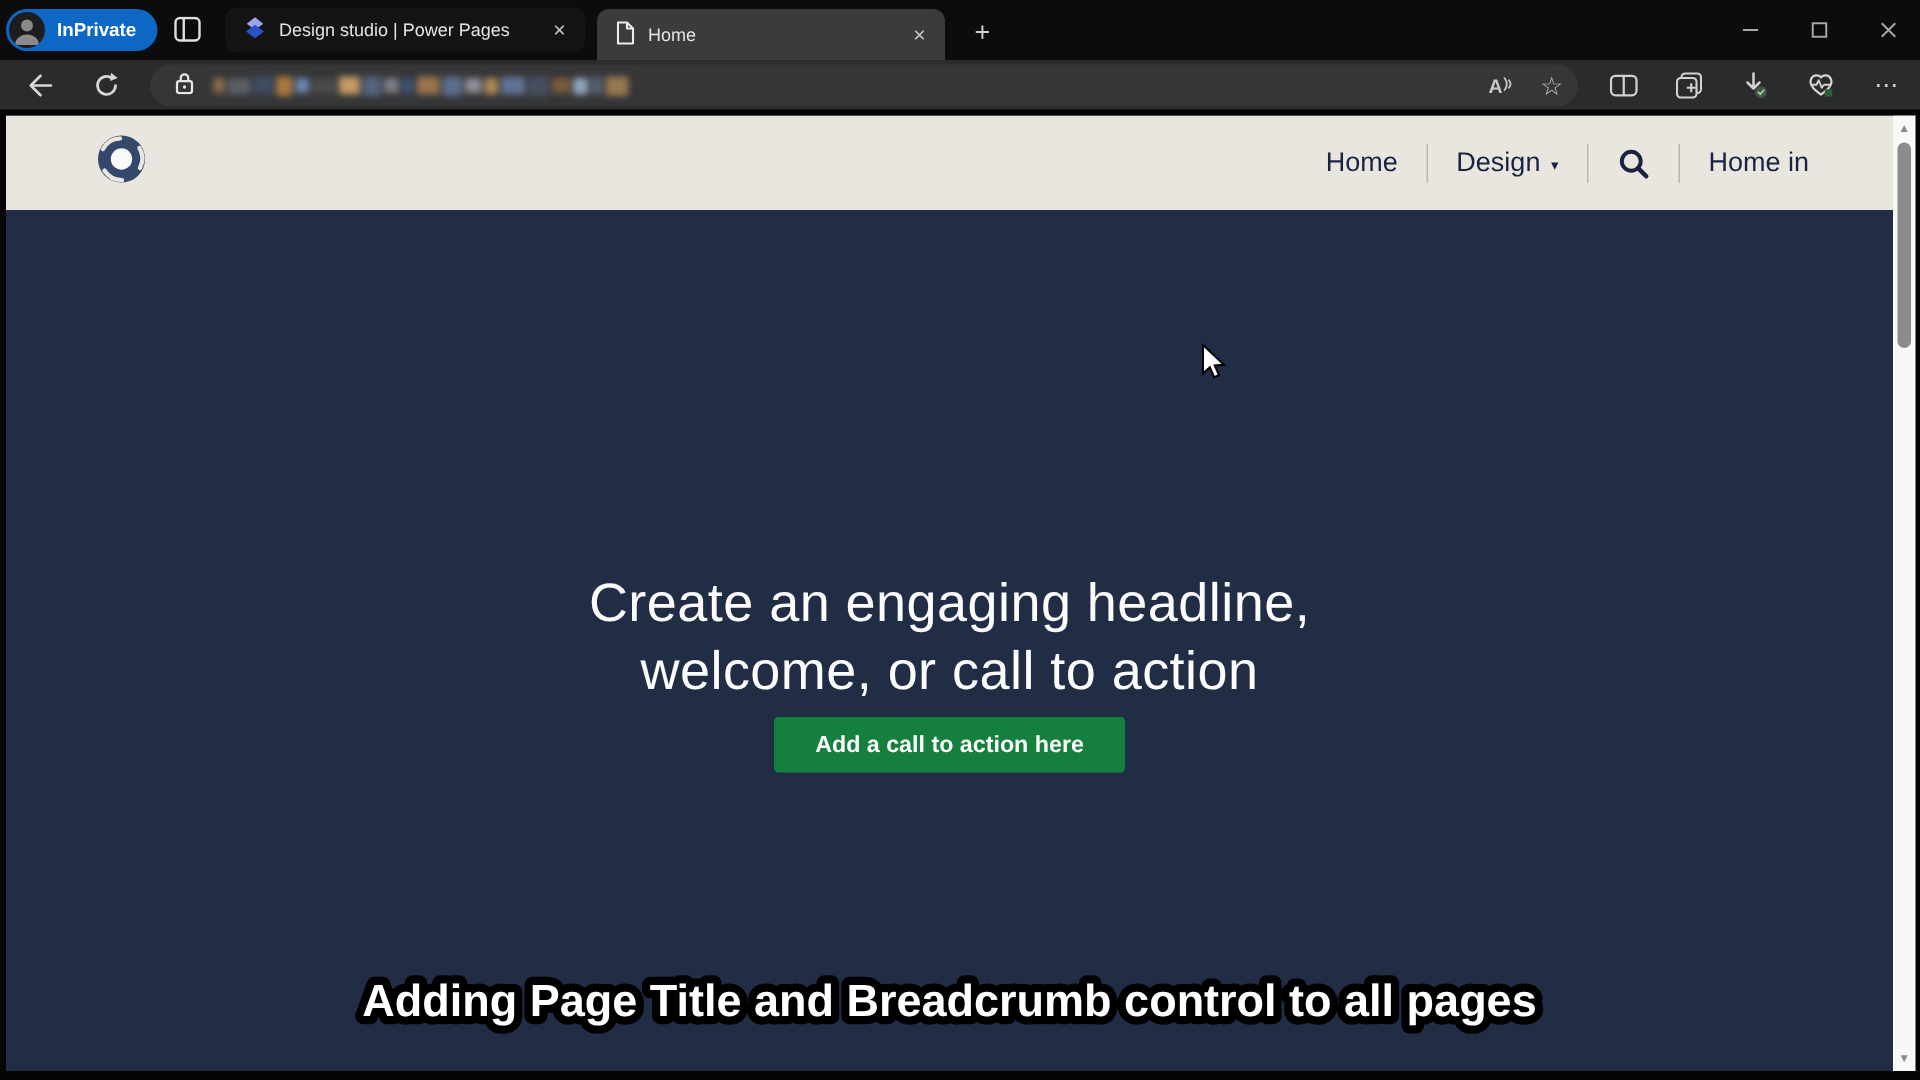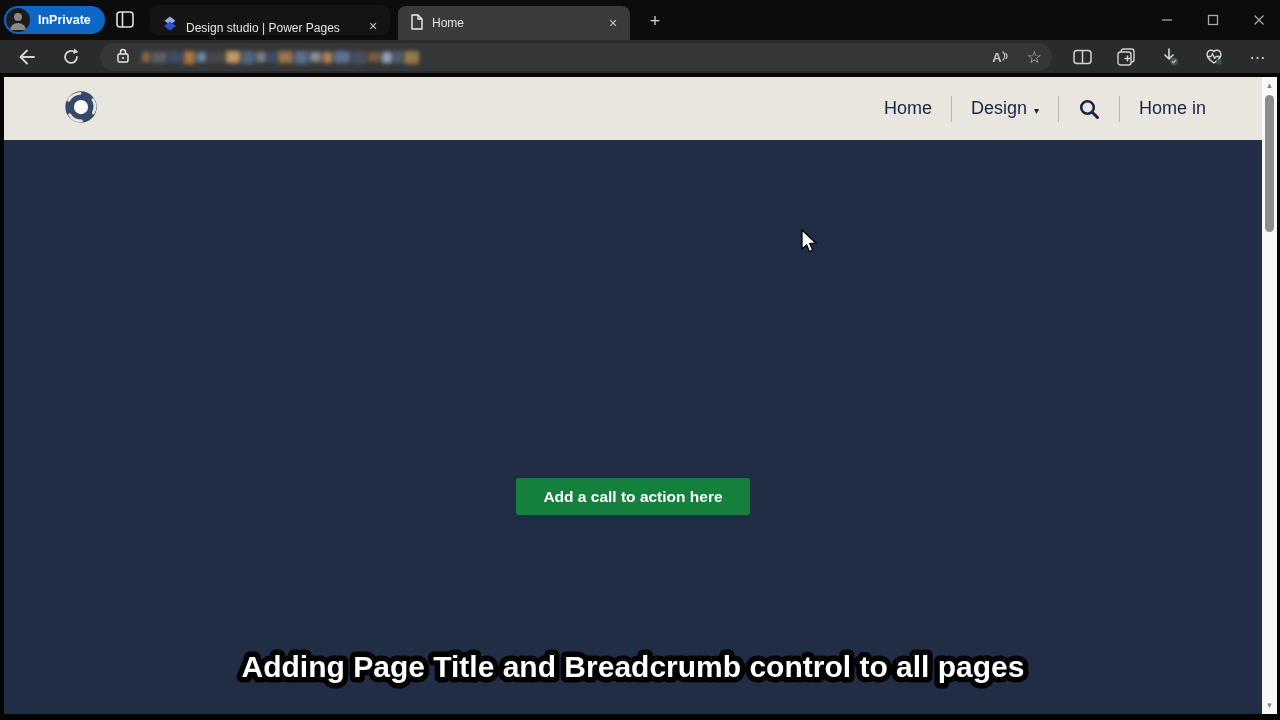--- a/index.html
+++ b/index.html
@@ -11,21 +11,21 @@
   
   #tabstrip { left:0; top:0; width:1280px; height:40px; background:#0c0c0c; }
   #inprivate-badge { left:4px; top:6px; height:28px; padding:0 14px 0 2px;
     background:#0e67c4; border-radius:14px; display:flex; align-items:center; gap:8px; }
   #inprivate-badge .avatar { width:24px; height:24px; border-radius:50%; background:#1d1d1f;
     display:flex; align-items:center; justify-content:center; overflow:hidden; }
   #inprivate-badge span.lbl { color:#fff; font-size:12.5px; font-weight:600; }
   .tab-actions { left:116px; top:11px; width:20px; height:18px; }
   .tab { display:flex; align-items:center; color:#e4e4e4; font-size:12px; }
   #tab-inactive { left:150px; top:5px; width:240px; height:30px; background:#141414;
-    border-radius:8px; padding:0 8px 0 12px;align-items:flex-end; }
+    border-radius:8px; padding:0 8px 0 12px; }
   #tab-active { left:398px; top:6px; width:232px; height:34px; background:#3b3b3b;
     border-radius:8px 8px 0 0; padding:0 8px 0 12px; }
   .tab .title { flex:1; margin-left:8px; white-space:nowrap; overflow:hidden; }
   .tab-close { width:18px; height:18px; display:flex; align-items:center; justify-content:center;
     color:#c3c3c3; font-size:11px; border-radius:4px; cursor:default; }
   #new-tab { left:644px; top:10px; width:22px; height:22px; color:#cfcfcf; font-size:18px;
     display:flex; align-items:center; justify-content:center; font-weight:400; }
   .win-ctl { top:7px; width:26px; height:26px; display:flex; align-items:center; justify-content:center; }
   #win-min { left:1154px; } #win-max { left:1200px; } #win-close { left:1246px; }
 
@@ -256,20 +256,24 @@
             <line x1="14.2" y1="14.2" x2="19.5" y2="19.5" stroke="#1a2342" stroke-width="3" stroke-linecap="round"></line>
           </svg>
         </span>
         <span class="nav-div"></span>
         <span class="nav-item">
           <span>Home in</span>
         </span>
       </nav>
     </div>
 
+    <div id="headline">
+      <div>Create an engaging headline,</div>
+      <div>welcome, or call to action</div>
+    </div>
 
     <button id="cta-button">Add a call to action here</button>
 
     <svg id="caption-svg" viewBox="0 0 1258 70">
       <text x="629" y="44" text-anchor="middle" font-family="Liberation Sans, sans-serif" font-size="30" font-weight="bold" fill="#ffffff" stroke="#000000" stroke-width="11" stroke-linejoin="round" paint-order="stroke">Adding Page Title and Breadcrumb control to all pages</text>
     </svg>
 
     <div class="abs" id="cursor">
       <svg width="20" height="26" viewBox="0 0 20 26">
         <polygon points="2,1 2,20 6.6,15.8 9.4,22.5 12.6,21.1 9.8,14.6 16,14.2" fill="#ffffff" stroke="#000000" stroke-width="1.3"></polygon>

